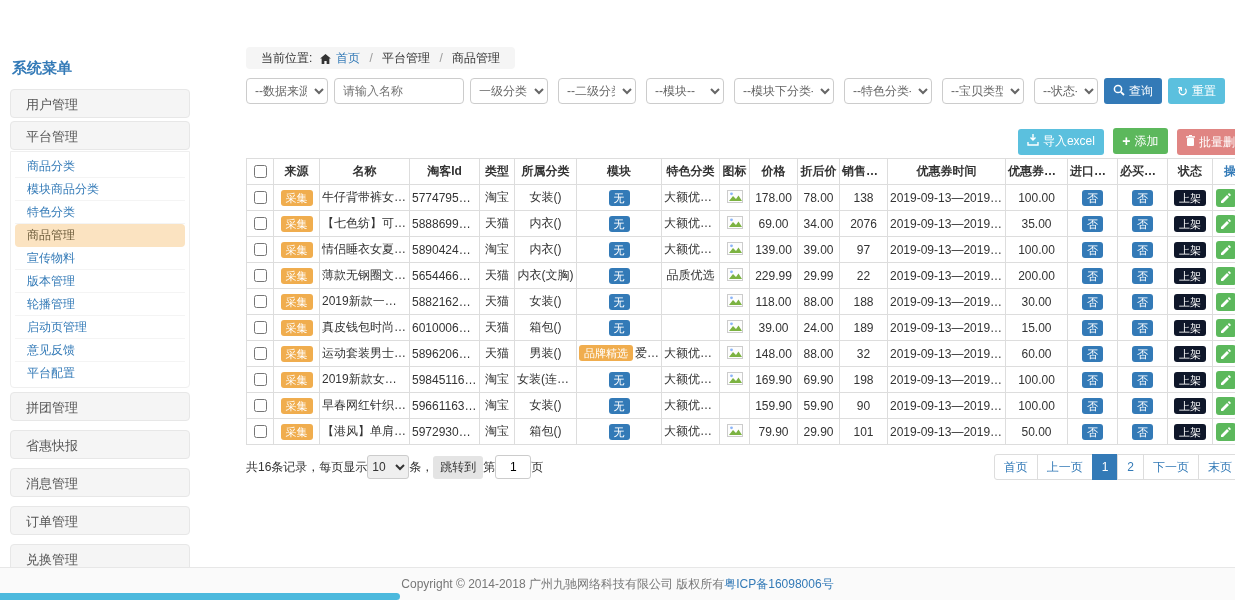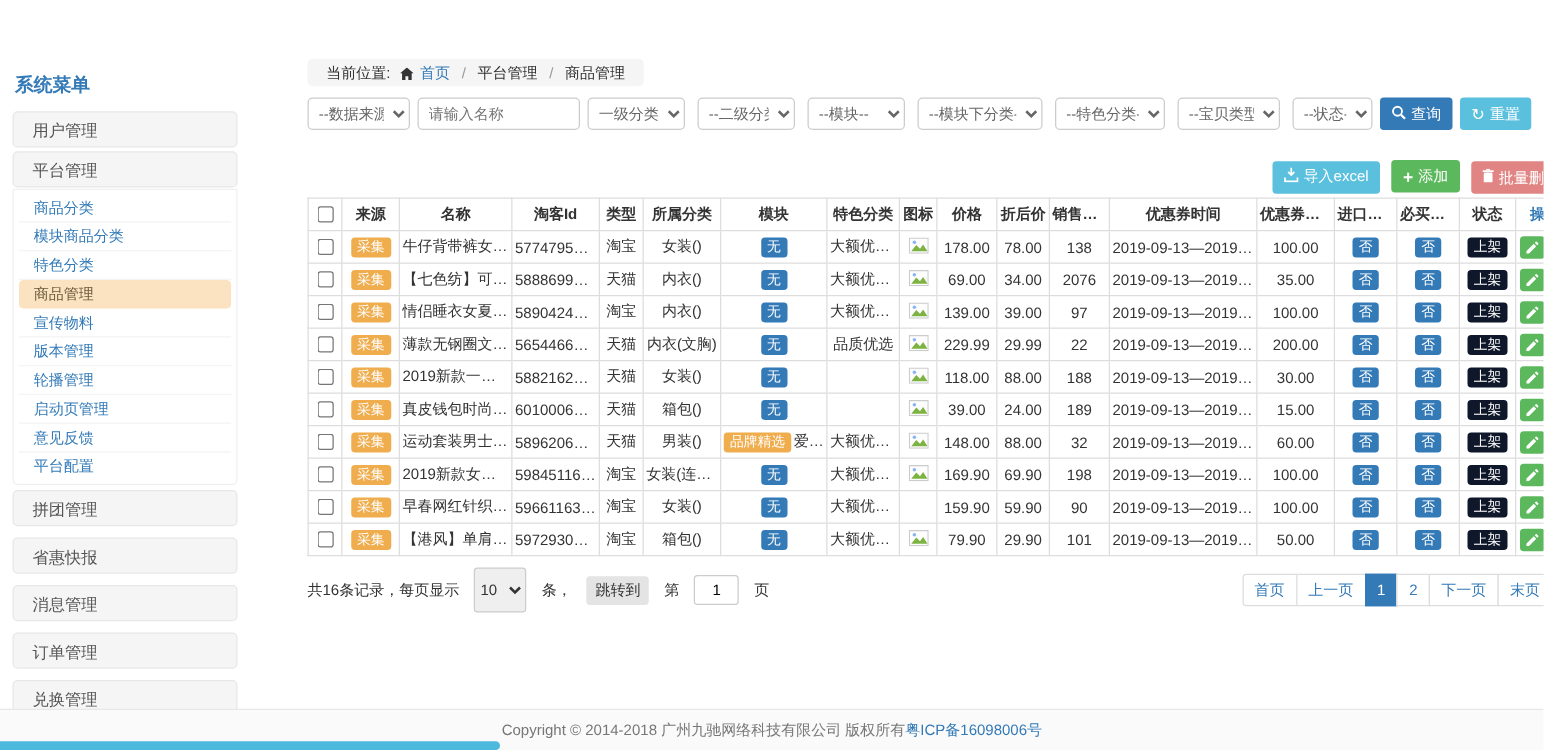--- a/index.html
+++ b/index.html
@@ -53,22 +53,22 @@
   .b-orange{background:#f0ad4e;}
   .b-blue{background:#337ab7;}
   .b-green{background:#0f172a;}
   .module-text{margin-left:2px;}
   .op-btn{display:inline-flex;align-items:center;justify-content:center;width:20px;height:18px;border:none;
           border-radius:3px;color:#fff;cursor:pointer;padding:0;margin:0 1px;}
   .op-edit{background:#5cb85c;}
   .op-del{background:#d9534f;}
   
   .pager-row{margin-top:9px;display:flex;justify-content:space-between;align-items:center;font-size:12px;color:#333;}
-  .pager-left{display:flex;align-items:center;gap:12px;}
-  .per-page{width:42px;height:36px;border:1px solid #ccc;border-radius:3px;font-size:12px;color:#333;}
+  .pager-left{display:flex;align-items:center;gap:0;}
+  .per-page{width:42px;height:24px;border:1px solid #ccc;border-radius:3px;font-size:12px;color:#333;}
   .jump-label{background:#e4e4e4;border-radius:3px;padding:3px 7px;cursor:pointer;color:#333;}
   .page-input{width:30px;height:20px;border:1px solid #ccc;border-radius:3px;text-align:center;font-size:12px;}
   .pager-right{display:flex;margin-right:14px;}
   .pg-btn{border:1px solid #ddd;background:#fff;color:#337ab7;min-width:14px;padding:0 9px;height:26px;line-height:24px;
           display:inline-block;text-align:center;margin-left:-1px;cursor:pointer;box-sizing:border-box;}
   .pg-btn:first-child{border-radius:3px 0 0 3px;}
   .pg-btn:last-child{border-radius:0 3px 3px 0;}
   .pg-btn.active{background:#337ab7;border-color:#337ab7;color:#fff;}
   
   .footer{position:absolute;left:0;right:0;bottom:0;height:32px;background:#fafafa;border-top:1px solid #e7e7e7;

